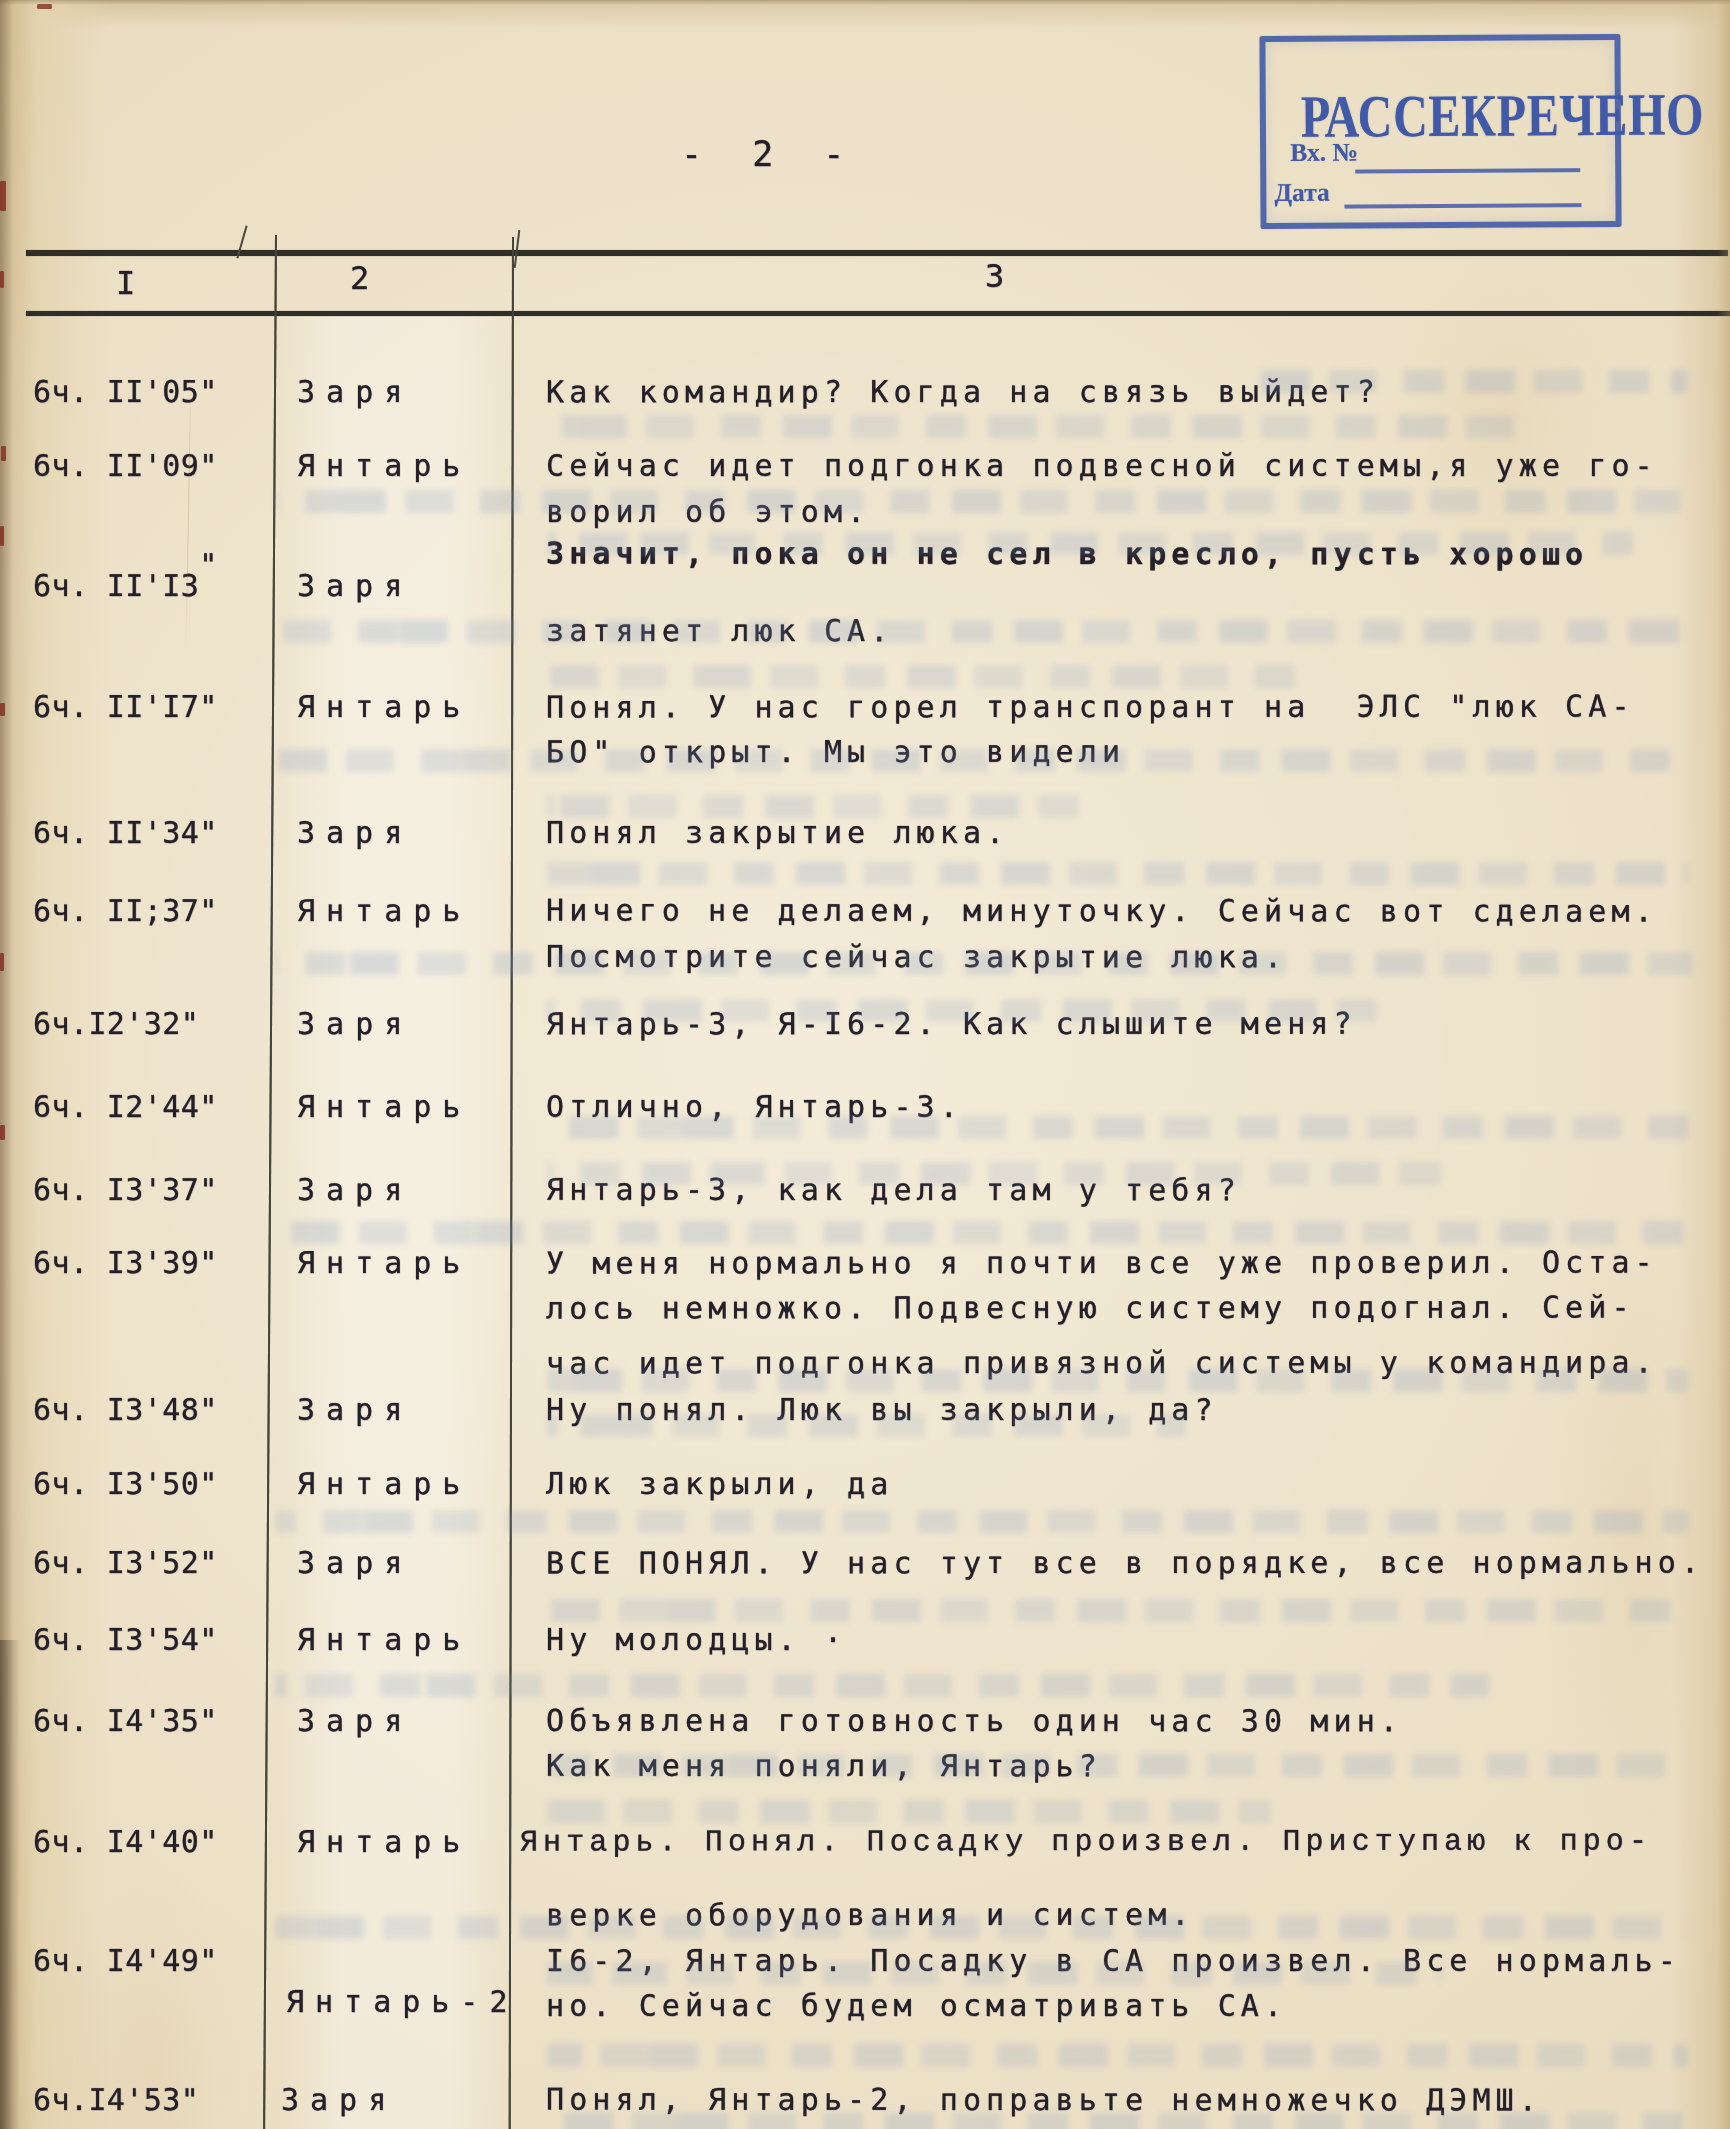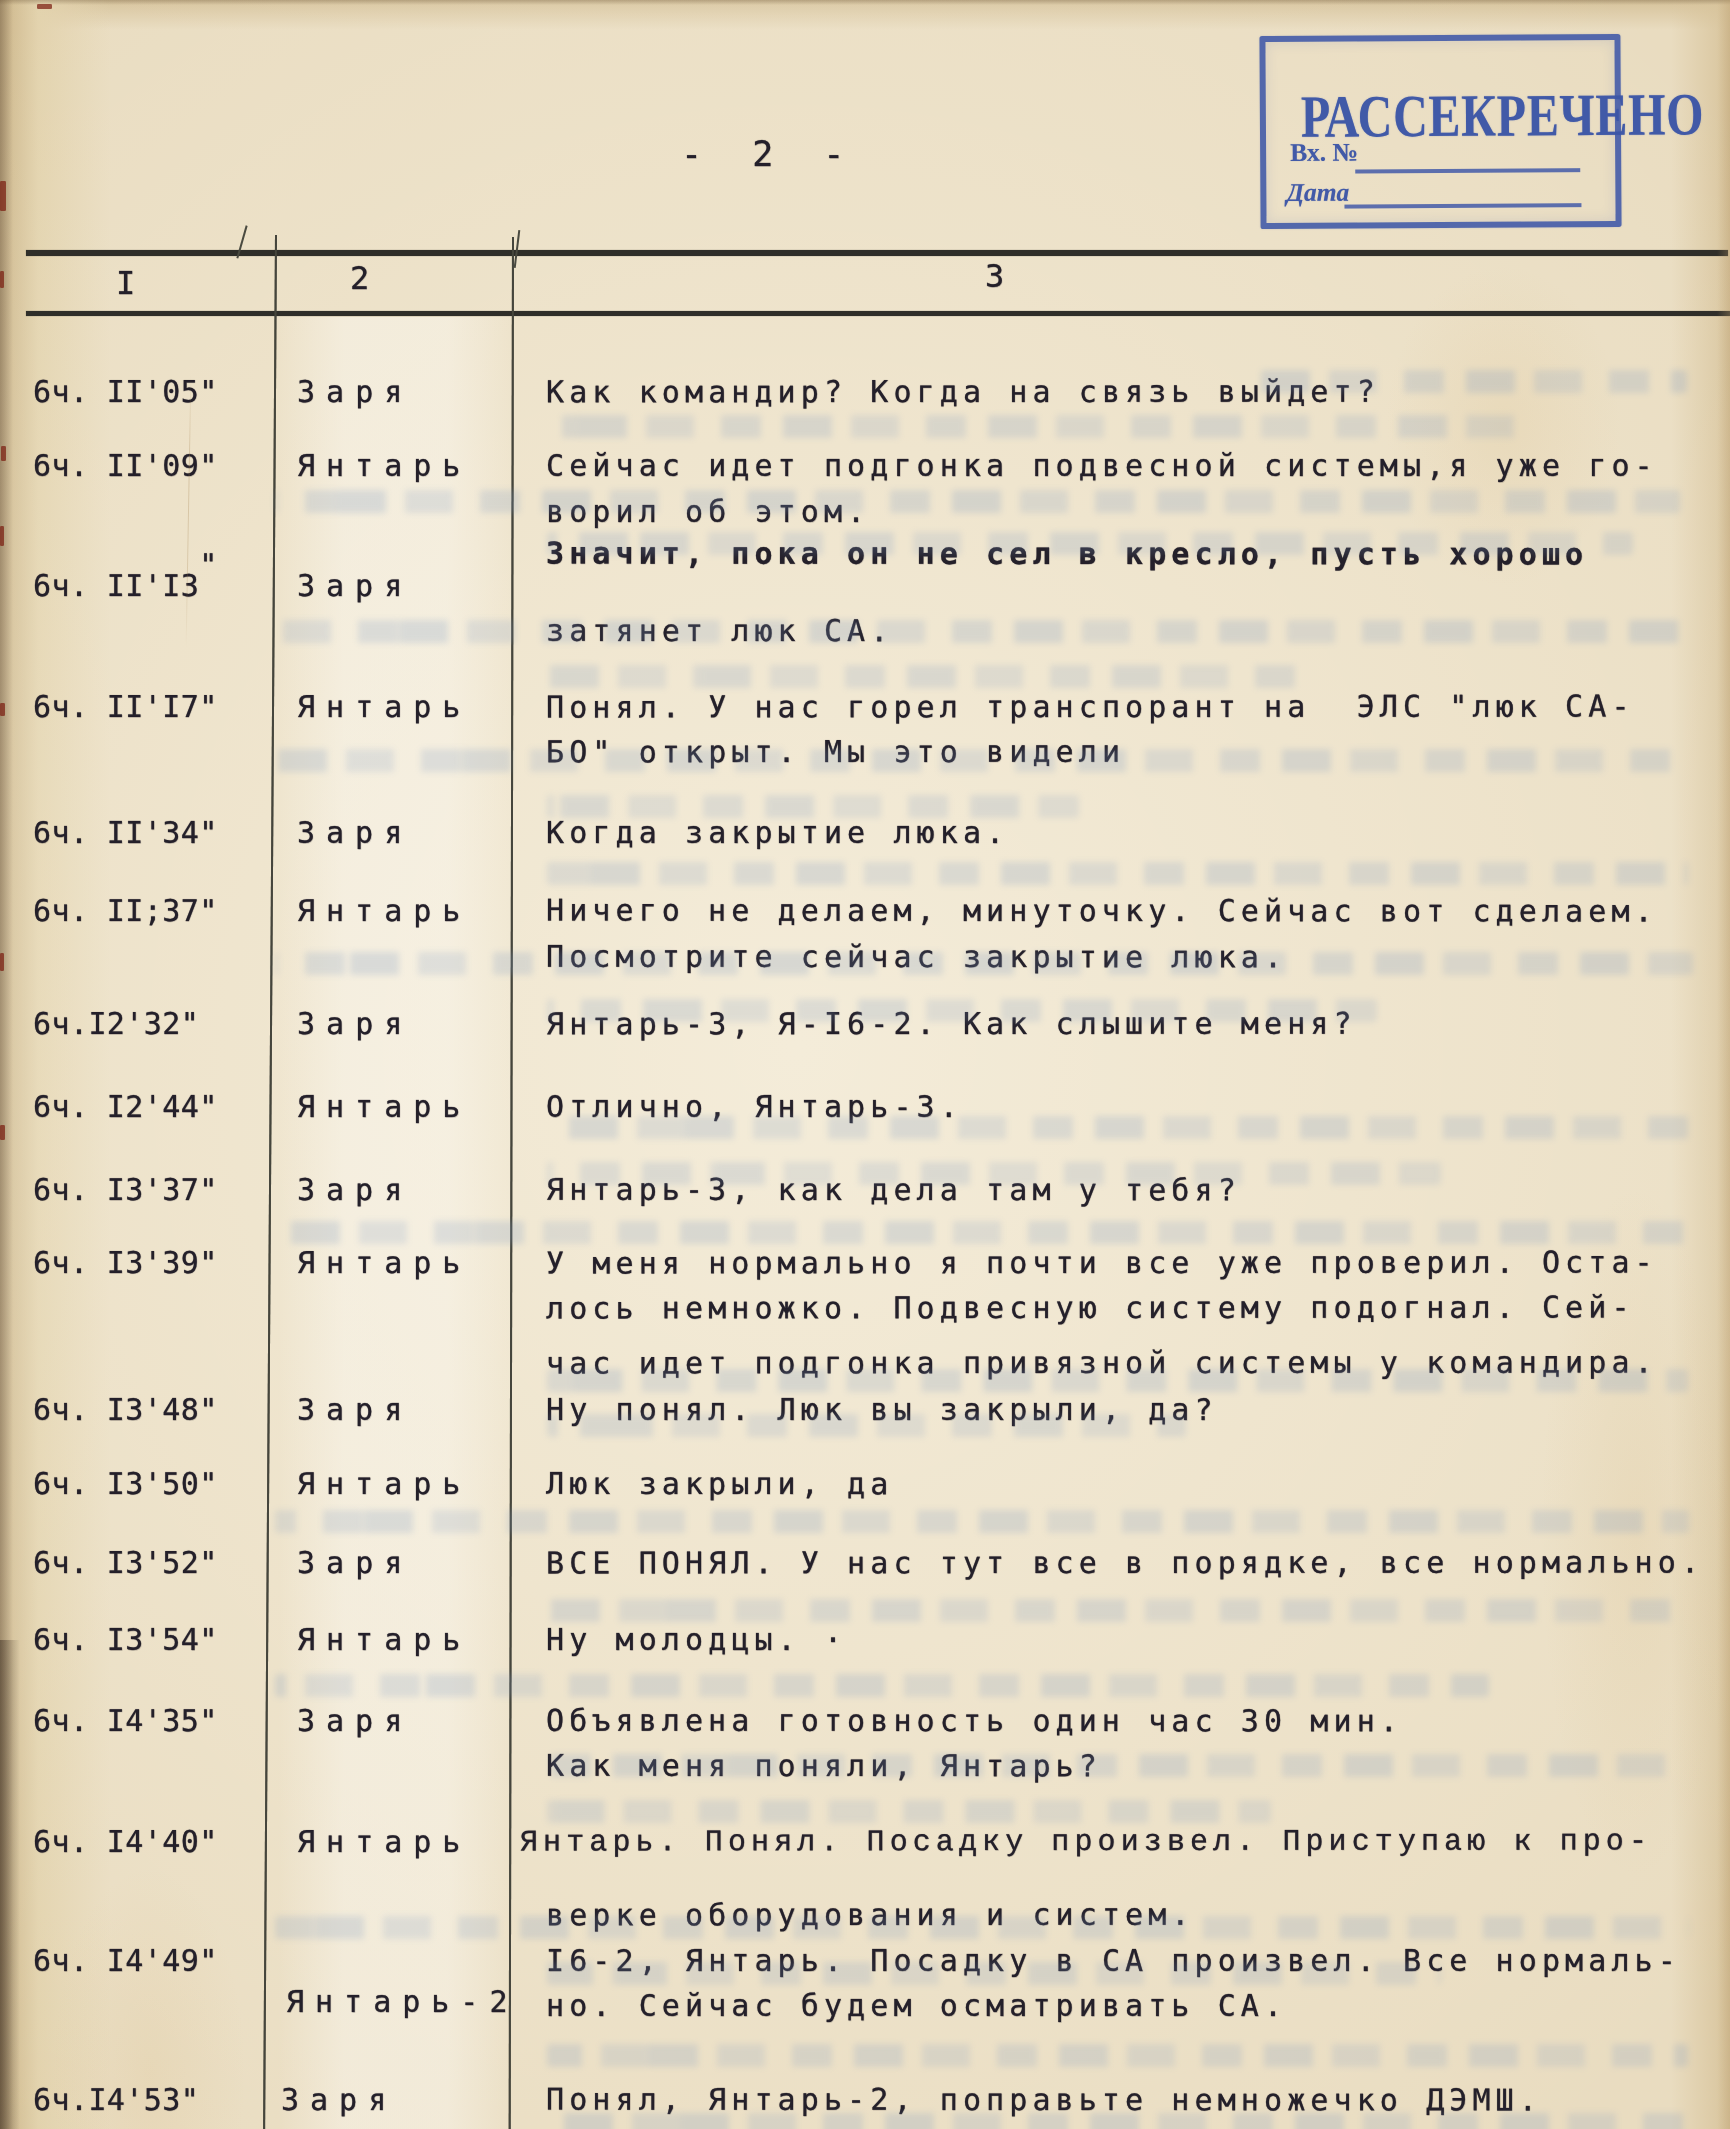--- a/index.html
+++ b/index.html
@@ -63,21 +63,21 @@
   <div class="stain" style="left:1384px;top:264px;width:238px;height:324px;background:radial-gradient(ellipse at center, rgba(214,180,120,.16), rgba(214,180,120,0) 70%);"></div>
   <div class="stain" style="left:51px;top:1865px;width:196px;height:417px;background:radial-gradient(ellipse at center, rgba(210,175,115,.14), rgba(210,175,115,0) 70%);"></div>
   <div class="stain" style="left:1542px;top:1192px;width:187px;height:681px;background:radial-gradient(ellipse at center, rgba(215,185,130,.18), rgba(215,185,130,0) 72%);"></div>
 
   <div class="edge" style="left:278px;top:317px;width:235px;height:2302px;background:linear-gradient(90deg, rgba(252,250,244,0), rgba(252,250,244,.42) 28%, rgba(252,250,244,.42) 72%, rgba(252,250,244,0));"></div>
 
   <div class="stamp">
     <div class="stamp-title">РАССЕКРЕЧЕНО</div>
     <div class="stamp-label" style="left:24px;top:96px;">Вх. №</div>
     <div class="stamp-underline" style="left:89px;top:128px;width:225px;"></div>
-    <div class="stamp-label" style="left:20px;top:136px;font-style:italic;">Дата</div>
+    <div class="stamp-label" style="left:8px;top:136px;">Дата</div>
     <div class="stamp-underline" style="left:78px;top:163px;width:237px;"></div>
   </div>
 
   <div class="tw pagenum" style="left:681px;top:137px;">- 2 -</div>
 
   <div class="rule" style="left:26.4px;top:250px;width:1702px;height:6.4px;"></div>
   <div class="rule" style="left:26.4px;top:311px;width:1704px;height:4.7px;"></div>
   <div class="vline" style="left:275px;top:235px;height:2384px;transform:rotate(.36deg);transform-origin:top center;"></div>
   <div class="vline" style="left:512px;top:237px;height:2368px;transform:rotate(.10deg);transform-origin:top center;"></div>
   <div class="tick" style="left:241px;top:225px;height:34px;transform:rotate(16deg);"></div>
@@ -107,21 +107,21 @@
       </div>
       <div>
         <div class="tw time" style="left: 33px; top: 692px; transform: rotate(-0.05deg);">6ч. II'I7"</div>
         <div class="tw callsign" style="left: 297px; top: 692px; transform: rotate(-0.05deg);">Янтарь</div>
         <div class="tw line" style="left: 546px; top: 692px; transform: rotate(-0.05deg);">Понял. У нас горел транспорант на  ЭЛС "люк СА-</div>
         <div class="tw line" style="left: 546px; top: 737px; transform: rotate(-0.05deg);">БО" открыт. Мы это видели</div>
       </div>
       <div>
         <div class="tw time" style="left: 33px; top: 818px; transform: rotate(0deg);">6ч. II'34"</div>
         <div class="tw callsign" style="left: 297px; top: 818px; transform: rotate(0deg);">Заря</div>
-        <div class="tw line" style="left: 546px; top: 818px; transform: rotate(0deg);">Когда закрытие люка.</div>
+        <div class="tw line" style="left: 546px; top: 818px; transform: rotate(0deg);">Понял закрытие люка.</div>
       </div>
       <div>
         <div class="tw time" style="left: 33px; top: 896px; transform: rotate(0.05deg);">6ч. II;37"</div>
         <div class="tw callsign" style="left: 297px; top: 896px; transform: rotate(0.05deg);">Янтарь</div>
         <div class="tw line" style="left: 546px; top: 896px; transform: rotate(0.05deg);">Ничего не делаем, минуточку. Сейчас вот сделаем.</div>
         <div class="tw line" style="left: 546px; top: 942px; transform: rotate(0.05deg);">Посмотрите сейчас закрытие люка.</div>
       </div>
       <div>
         <div class="tw time" style="left: 33px; top: 1009px; transform: rotate(-0.05deg);">6ч.I2'32"</div>
         <div class="tw callsign" style="left: 297px; top: 1009px; transform: rotate(-0.05deg);">Заря</div>

